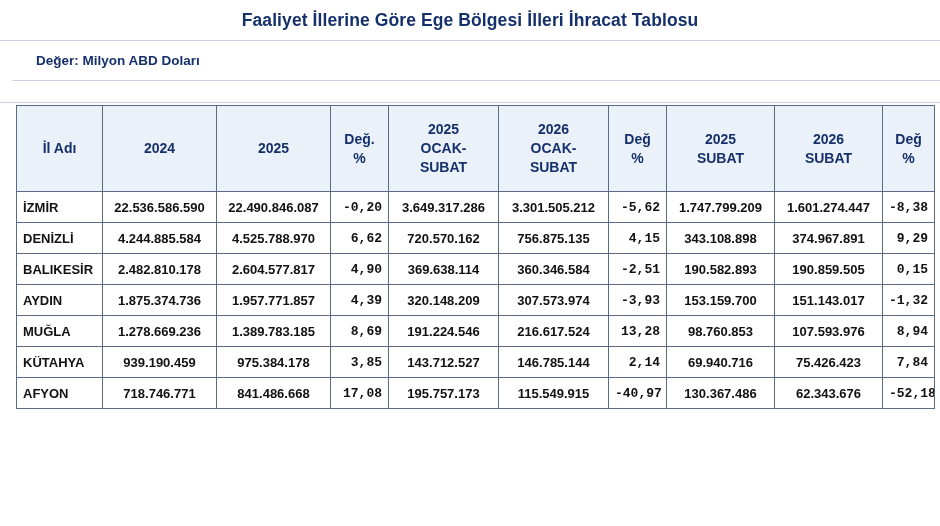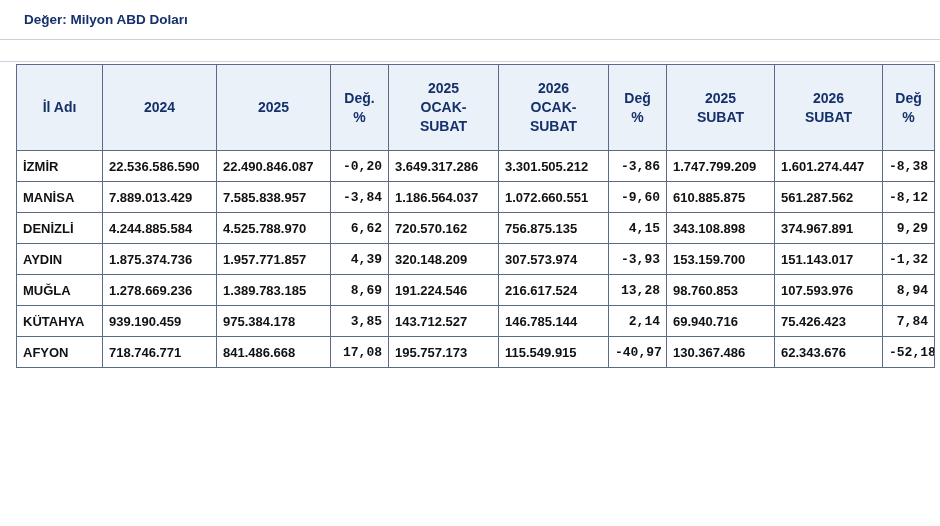--- a/index.html
+++ b/index.html
@@ -35,20 +35,21 @@
     color: #15306b;
     letter-spacing: 0.1px;
   }
   .subtitle-bar {
     height: 40px;
     display: flex;
     align-items: center;
     padding-left: 24px;
     border-bottom: 1px solid #c9d2de;
     box-sizing: border-box;
+    margin-left: 12px;
   }
   .subtitle-bar .subtitle {
     font-size: 13.5px;
     font-weight: bold;
     color: #15306b;
   }
   .spacer-row {
     height: 22px;
     border-bottom: 1px solid #c9d2de;
     box-sizing: border-box;
@@ -90,21 +91,21 @@
     color: #111111;
     font-weight: bold;
     vertical-align: middle;
   }
   td.name {
     text-align: left;
     padding-left: 8px;
     font-size: 12.5px;
   }
   td.num {
-    text-align: left;
+    text-align: center;
     padding-right: 8px;
     font-size: 13px;
   }
   td.pct {
     text-align: right;
     padding-right: 10px;
     font-size: 13px;
     font-family: Liberation Mono, monospace;
   }
   .col-name   { width: 86px; }
@@ -116,20 +117,23 @@
   .col-d2     { width: 58px; }
   .col-s25    { width: 108px; }
   .col-s26    { width: 108px; }
   .col-d3     { width: 52px; }
 </style>
 </head>
 <body>
 
 <div class="page">
 
+  <div class="title-bar">
+    <div class="title">Faaliyet İllerine Göre Ege Bölgesi İlleri İhracat Tablosu</div>
+  </div>
 
   <div class="subtitle-bar">
     <div class="subtitle">Değer: Milyon ABD Doları</div>
   </div>
 
   <div class="spacer-row"></div>
 
   <div class="table-wrap">
     <table class="data">
       <colgroup>
@@ -188,50 +192,50 @@
         </tr>
       </thead>
       <tbody>
         <tr>
           <td class="name">İZMİR</td>
           <td class="num">22.536.586.590</td>
           <td class="num">22.490.846.087</td>
           <td class="pct">-0,20</td>
           <td class="num">3.649.317.286</td>
           <td class="num">3.301.505.212</td>
-          <td class="pct">-3,86</td>
+          <td class="pct">-5,62</td>
           <td class="num">1.747.799.209</td>
           <td class="num">1.601.274.447</td>
           <td class="pct">-8,38</td>
-        </tr>
-        <tr>
-          <td class="name">MANİSA</td>
-          <td class="num">7.889.013.429</td>
-          <td class="num">7.585.838.957</td>
-          <td class="pct">-3,84</td>
-          <td class="num">1.186.564.037</td>
-          <td class="num">1.072.660.551</td>
-          <td class="pct">-9,60</td>
-          <td class="num">610.885.875</td>
-          <td class="num">561.287.562</td>
-          <td class="pct">-8,12</td>
         </tr>
         <tr>
           <td class="name">DENİZLİ</td>
           <td class="num">4.244.885.584</td>
           <td class="num">4.525.788.970</td>
           <td class="pct">6,62</td>
           <td class="num">720.570.162</td>
           <td class="num">756.875.135</td>
           <td class="pct">4,15</td>
           <td class="num">343.108.898</td>
           <td class="num">374.967.891</td>
           <td class="pct">9,29</td>
         </tr>
         <tr>
+          <td class="name">BALIKESİR</td>
+          <td class="num">2.482.810.178</td>
+          <td class="num">2.604.577.817</td>
+          <td class="pct">4,90</td>
+          <td class="num">369.638.114</td>
+          <td class="num">360.346.584</td>
+          <td class="pct">-2,51</td>
+          <td class="num">190.582.893</td>
+          <td class="num">190.859.505</td>
+          <td class="pct">0,15</td>
+        </tr>
+        <tr>
           <td class="name">AYDIN</td>
           <td class="num">1.875.374.736</td>
           <td class="num">1.957.771.857</td>
           <td class="pct">4,39</td>
           <td class="num">320.148.209</td>
           <td class="num">307.573.974</td>
           <td class="pct">-3,93</td>
           <td class="num">153.159.700</td>
           <td class="num">151.143.017</td>
           <td class="pct">-1,32</td>

